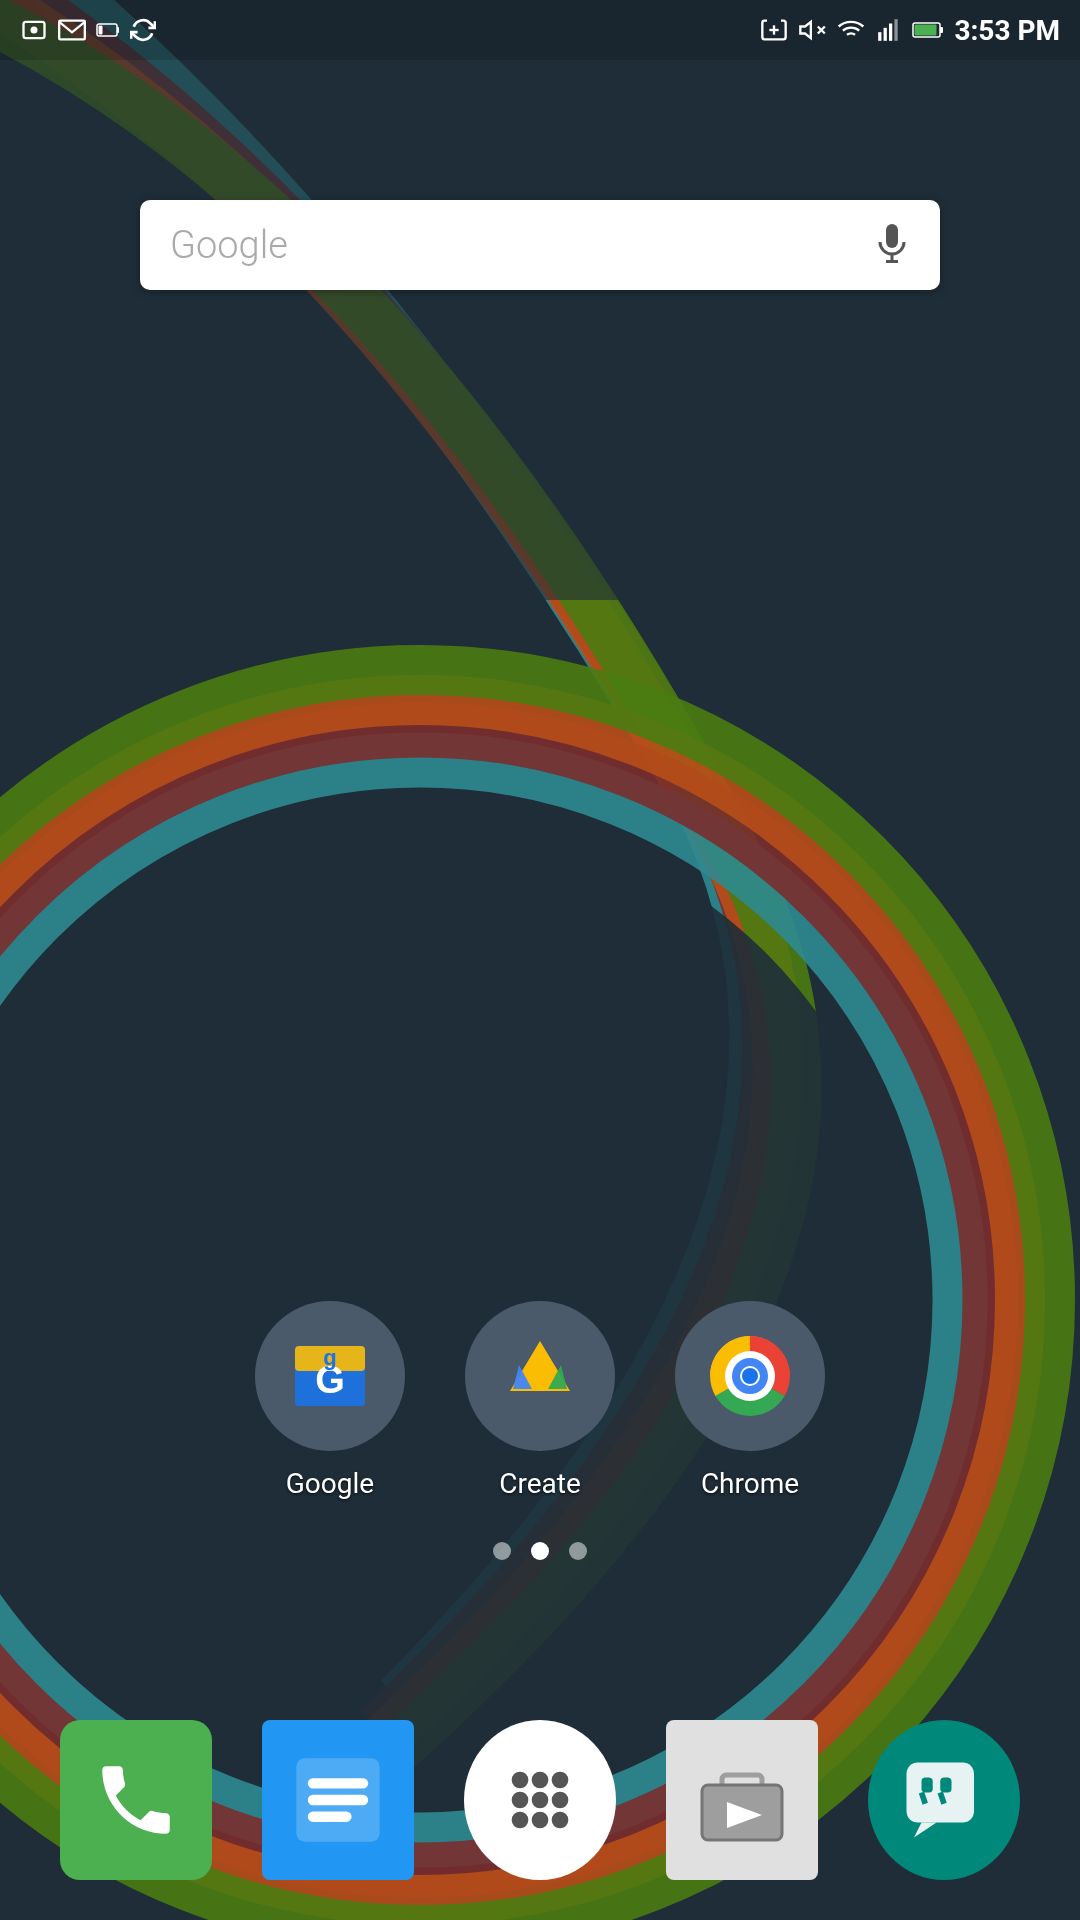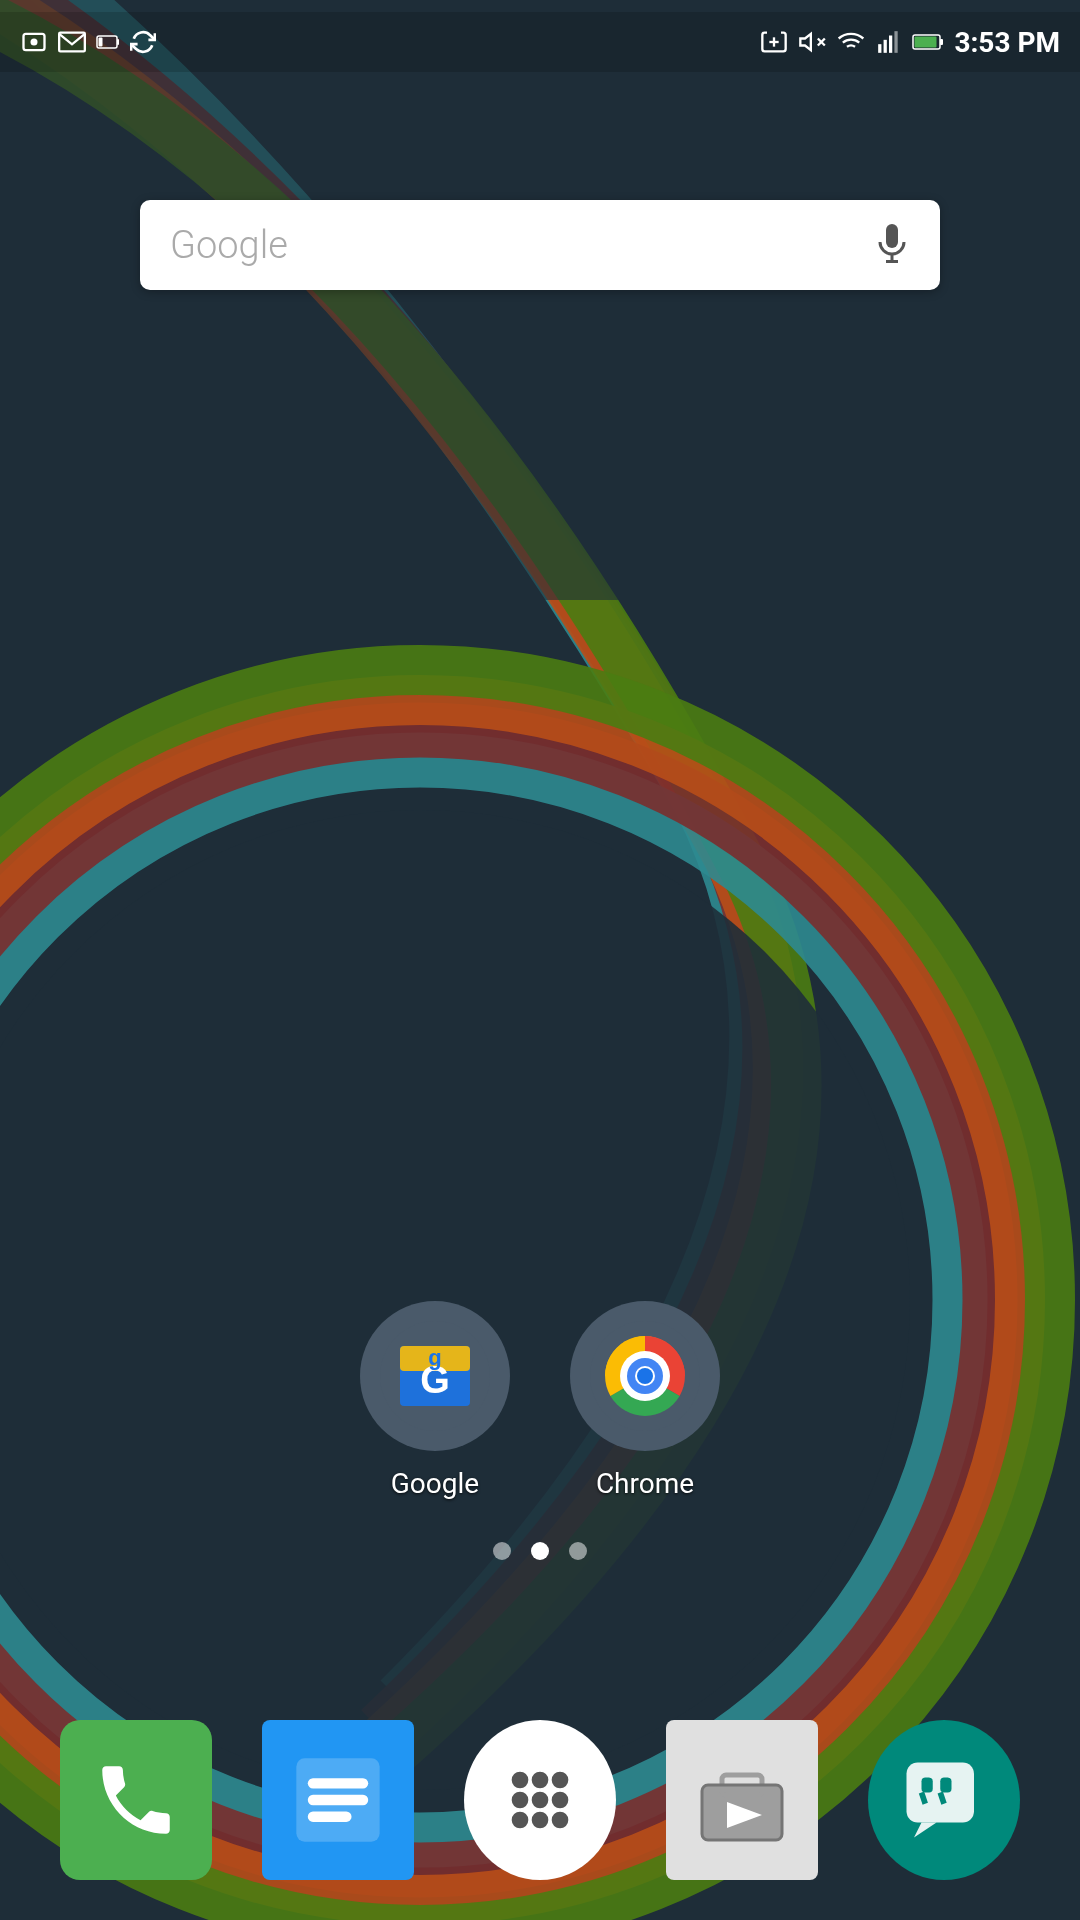--- a/index.html
+++ b/index.html
@@ -17,21 +17,21 @@
     #wallpaper {
       position: absolute;
       inset: 0;
       background: #1e2d38;
       overflow: hidden;
     }
 
     
     #status-bar {
       position: absolute;
-      top: 12px;
+      top: 0;
       left: 0;
       right: 0;
       height: 60px;
       display: flex;
       align-items: center;
       justify-content: space-between;
       padding: 0 20px;
       z-index: 100;
       background: rgba(0,0,0,0.15);
     }
@@ -321,20 +321,37 @@
         <rect x="20" y="25" width="70" height="60" rx="4" fill="#1a73e8" opacity="0.9"></rect>
         <rect x="20" y="25" width="70" height="25" rx="4" fill="#fbbc04" opacity="0.9"></rect>
 
         <text x="55" y="72" text-anchor="middle" font-size="38" font-weight="bold" fill="white" font-family="Arial">G</text>
         <text x="55" y="44" text-anchor="middle" font-size="22" font-weight="bold" fill="#1a73e8" font-family="Arial">g</text>
       </svg>
     </div>
     <span class="app-label">Google</span>
   </div>
 
+  <div class="app-item">
+    <div class="app-icon-circle" style="background:#4a5a6a;">
+      <svg width="110" height="110" viewBox="0 0 110 110">
+        <rect width="110" height="110" rx="55" fill="#4a5a6a"></rect>
+
+        <polygon points="55,20 85,70 25,70" fill="#fbbc04"></polygon>
+        <polygon points="25,70 55,20 40,20 10,70" fill="#4285f4" opacity="0"></polygon>
+
+        <polygon points="35,72 55,37 75,72" fill="none" stroke="#4285f4" stroke-width="2" opacity="0"></polygon>
+
+        <polygon points="55,22 82,68 28,68" fill="#fbbc04" opacity="0.95"></polygon>
+        <polygon points="28,68 47,68 34,44" fill="#4285f4" opacity="0.95"></polygon>
+        <polygon points="82,68 63,68 76,44" fill="#34a853" opacity="0.95"></polygon>
+      </svg>
+    </div>
+    <span class="app-label">Create</span>
+  </div>
 
 
   <div class="app-item">
     <div class="app-icon-circle" style="background:#4a5a6a;">
       <svg width="110" height="110" viewBox="0 0 110 110">
         <rect width="110" height="110" rx="55" fill="#4a5a6a"></rect>
 
         <path d="M55,55 L95,55 A40,40 0 0,0 75,20.7 Z" fill="#ea4335"></path>
 
         <path d="M55,55 L75,20.7 A40,40 0 0,0 15,55 Z" fill="#fbbc04"></path>

